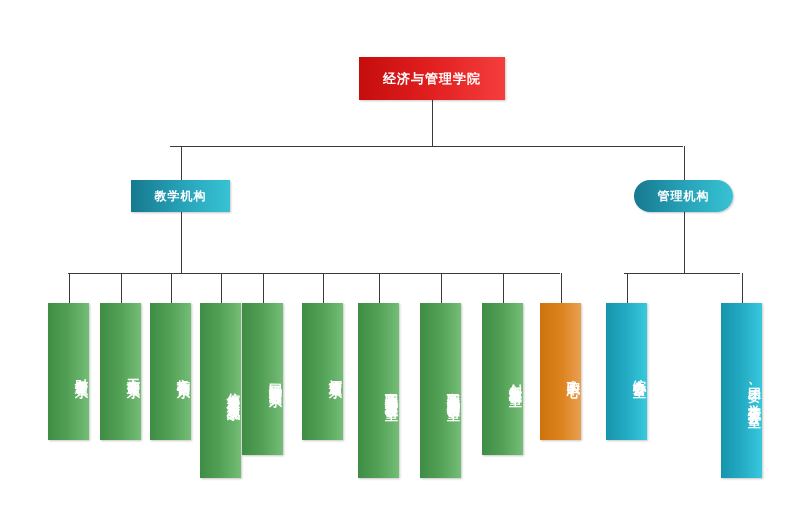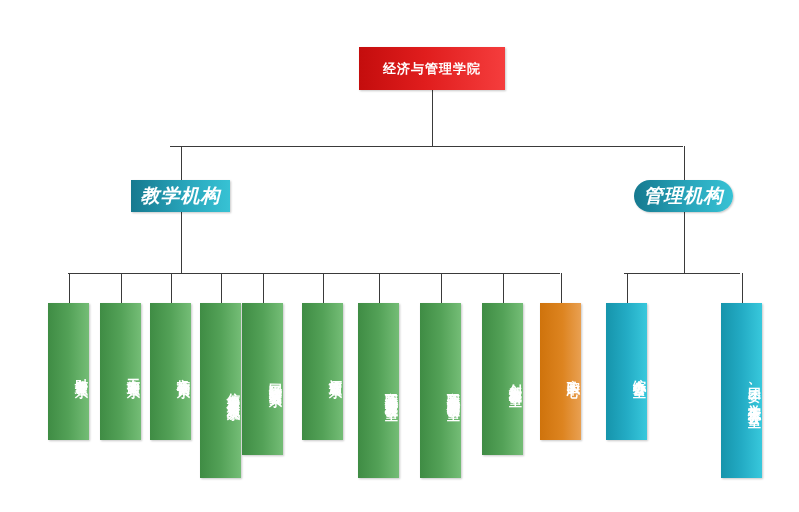--- a/index.html
+++ b/index.html
@@ -24,26 +24,26 @@
     display:flex;
     align-items:center;
     justify-content:center;
     box-shadow:1px 1px 2px rgba(0,0,0,.22);
     overflow:hidden;
   }
 
   
   .root{
     background:linear-gradient(90deg,#c40d0d 0%,#e01d1d 45%,#f53d3d 100%);
-    font-size:13px;font-weight:bold;letter-spacing:1px;
+    font-size:13px;font-weight:bold;letter-spacing:1px;margin-top:10px;
   }
   
   .lvl2{
     background:linear-gradient(90deg,#16798f 0%,#28a5bb 55%,#37c2d4 100%);
-    font-size:19px;font-weight:bold;letter-spacing:1px;font-style:italic;
+    font-size:12px;font-weight:bold;letter-spacing:1px;
   }
   
   .leaf{
     font-size:13px;font-weight:bold;
     line-height:15px;
     writing-mode:vertical-rl;
     text-orientation:upright;
     letter-spacing:1.5px;
     padding:6px 0;
     align-items:flex-start;

